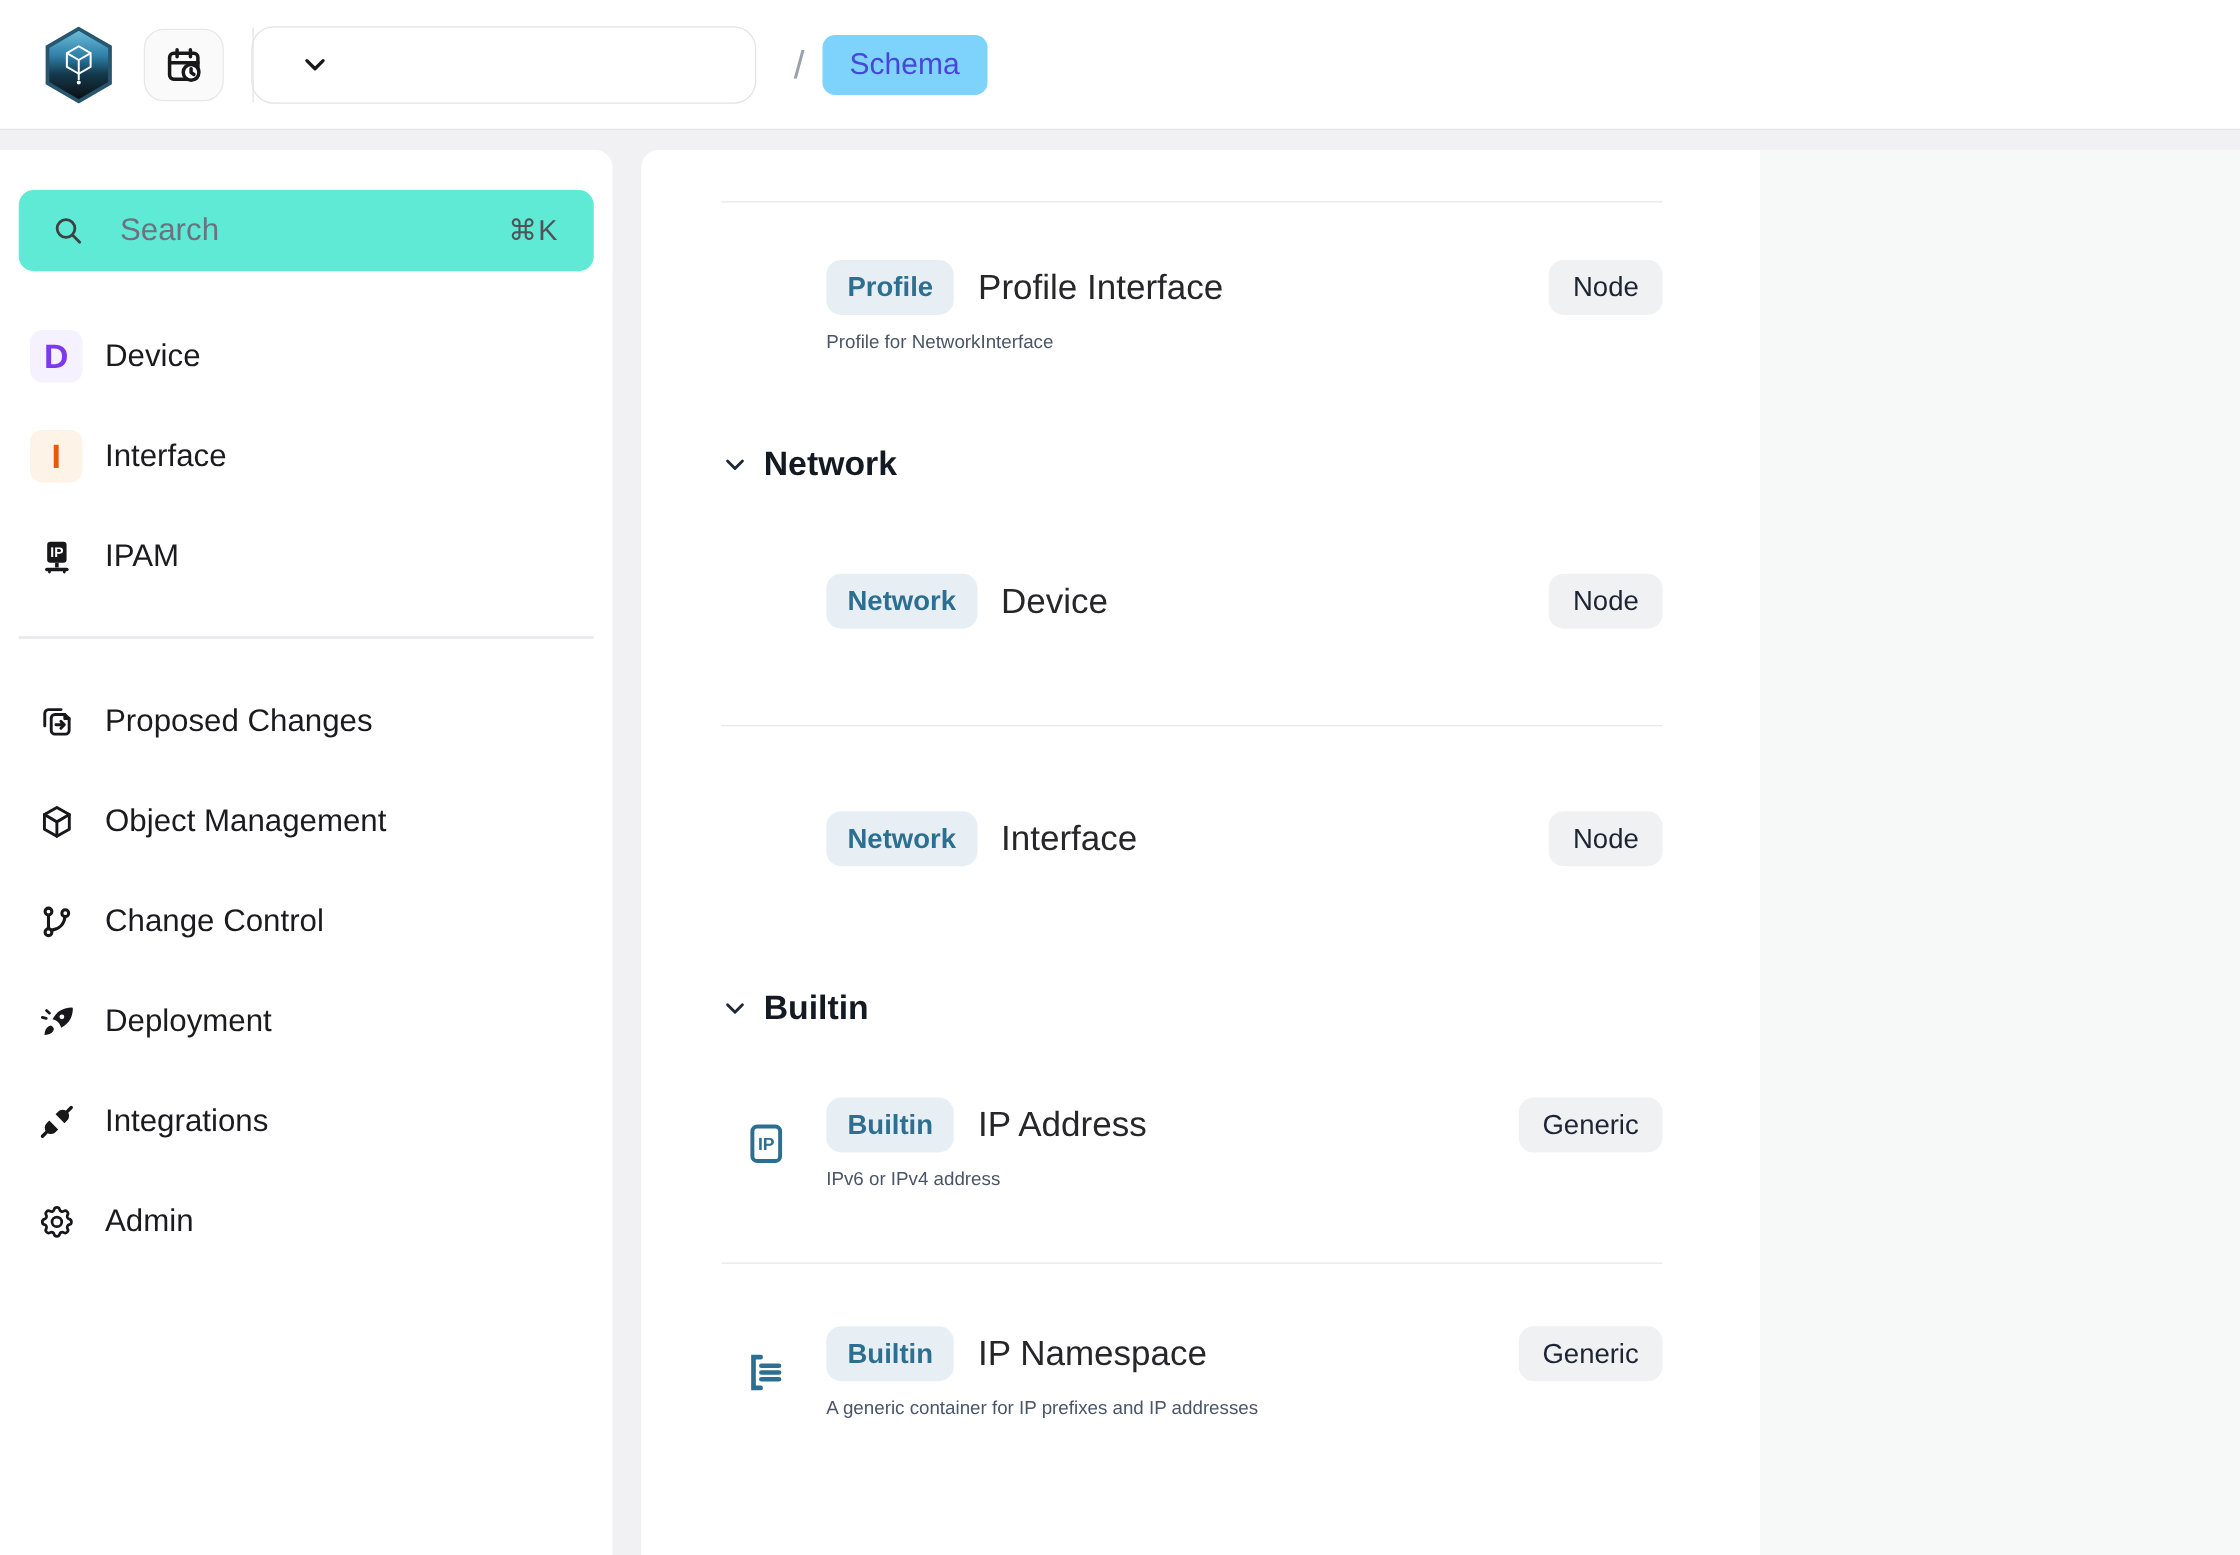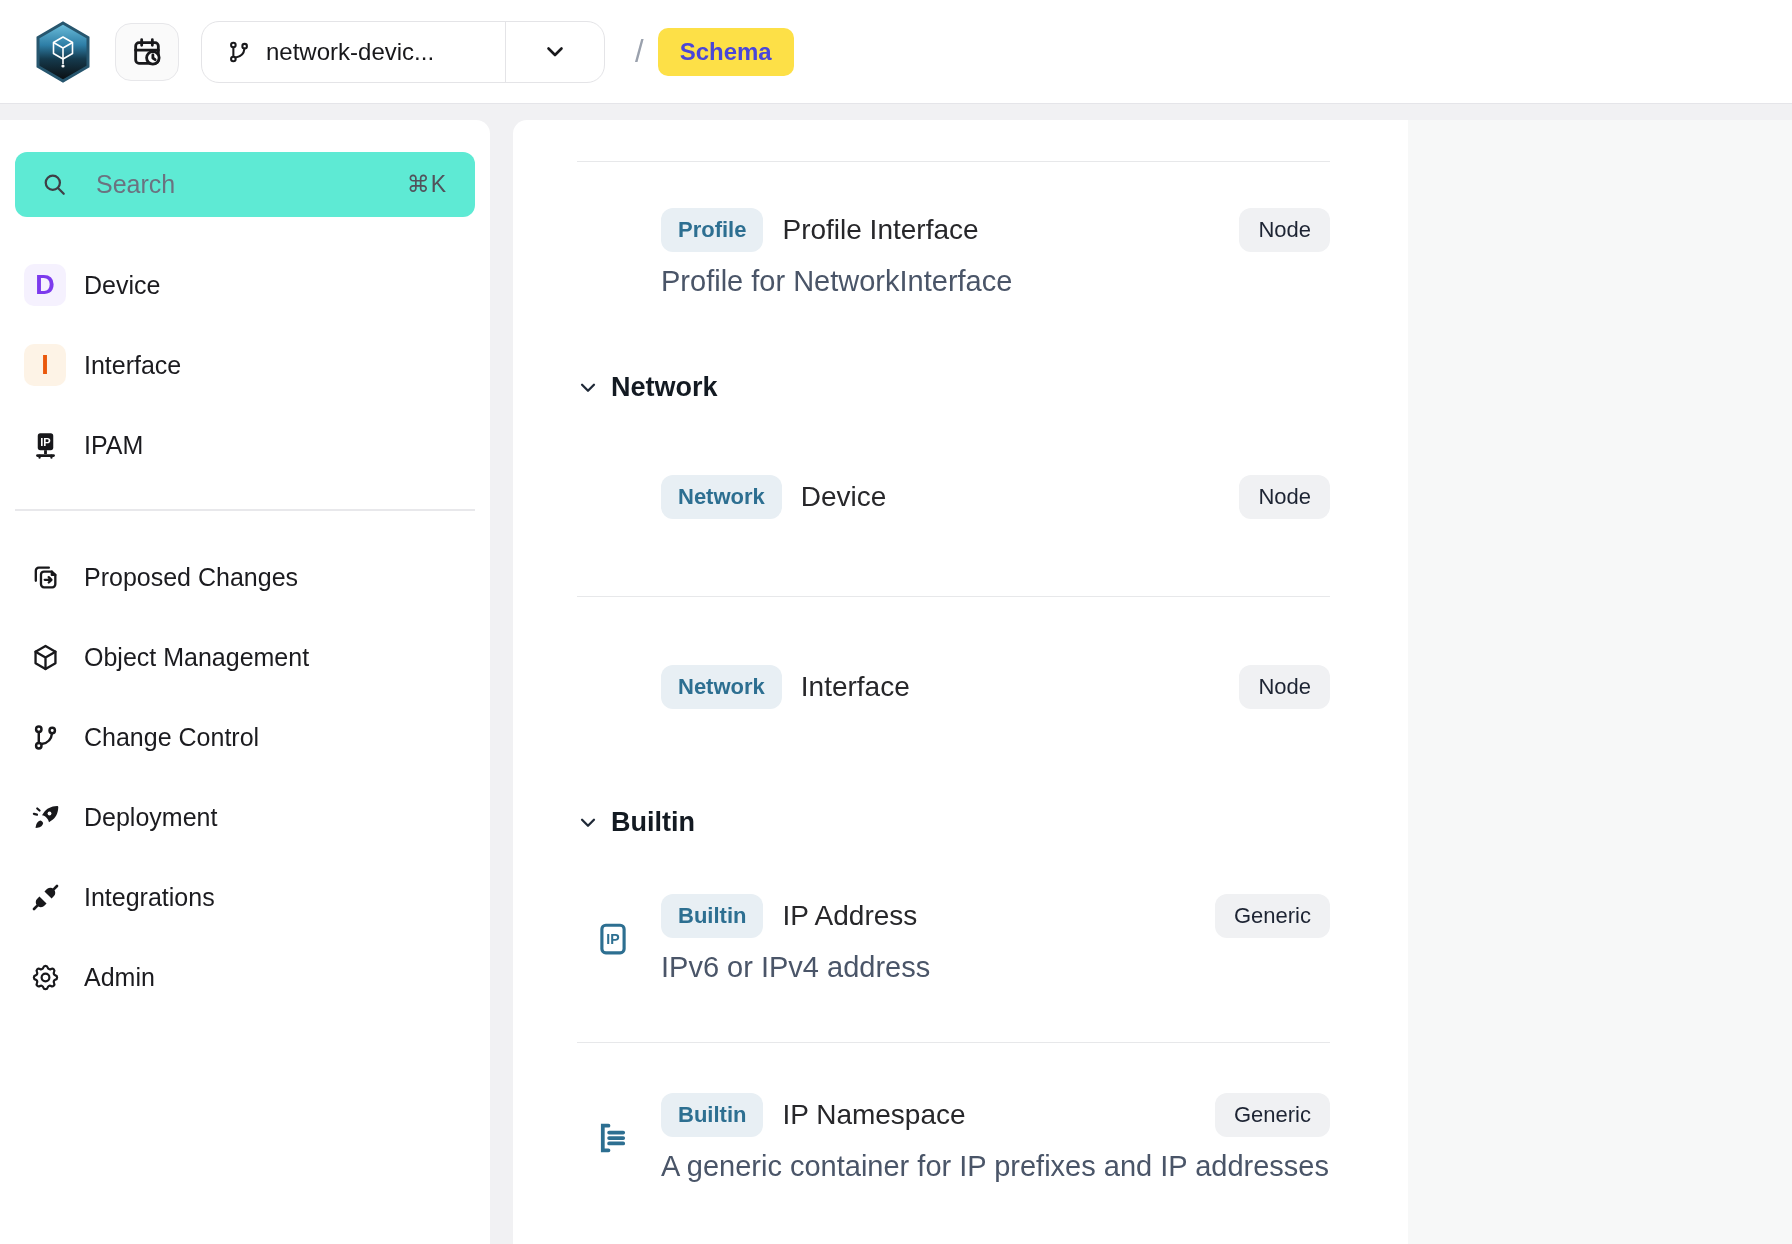--- a/index.html
+++ b/index.html
@@ -19,21 +19,21 @@
     border-radius:18px; background:#fff; display:flex; align-items:stretch; cursor:pointer; flex:none; }
   .branch-main { flex:1; display:flex; align-items:center; padding-left:24px; min-width:0; }
   .branch-main svg { width:26px; height:26px; color:#18181b; flex:none; }
   .branch-name { margin-left:14px; font-size:24px; color:#18181b; white-space:nowrap;
     overflow:hidden; }
   .branch-caret { width:99px; border-left:1.5px solid #e4e4e7; display:flex;
     align-items:center; justify-content:center; color:#18181b; }
   .branch-caret svg { width:24px; height:24px; }
   .crumb-slash { margin-left:30px; font-size:31px; color:#9aa1ad; font-weight:300; }
   .crumb-chip { margin-left:14px; padding:10px 22px; border-radius:10px;
-    background:#fde047; color:#4946d9; font-size:24px; font-weight:700; cursor:pointer; }
+    background:#7dd3fc; color:#4946d9; font-size:24px; font-weight:400; cursor:pointer; }
 
   
   .app-body { display:flex; height:1140px; padding-top:16px; background:#f1f1f3; }
 
   
   .sidebar { width:490px; flex:none; background:#fff; border-radius:0 14px 0 0; overflow:hidden; }
   .searchbox { margin:32px 15px 0 15px; height:65px; background:#5eead4; border-radius:12px;
     display:flex; align-items:center; padding:0 28px 0 26px; cursor:text; }
   .searchbox svg { width:27px; height:27px; color:#3f3f46; flex:none; }
   .search-label { margin-left:28px; font-size:25px; color:#6b7280; }
@@ -62,21 +62,21 @@
   .schema-item { position:relative; padding-left:84px; cursor:pointer; }
   .item-row { display:flex; align-items:center; }
   .item-icon { position:absolute; left:18px; top:50%; width:36px; height:36px; color:#2d6f91; }
   .schema-item .item-icon { transform:translateY(-18px); }
   .item-icon svg { width:36px; height:36px; }
   .type-badge { background:#e8eff4; color:#2d6f91; font-size:22px; font-weight:600;
     padding:9px 17px; border-radius:12px; flex:none; }
   .item-title { margin-left:19px; font-size:28px; color:#27272a; white-space:nowrap; }
   .kind-badge { margin-left:auto; background:#f0f1f3; color:#1d2433; font-size:22px;
     font-weight:400; padding:9px 19px; border-radius:12px; flex:none; }
-  .item-desc { margin-top:13px; font-size:29px; color:#4a5568; }
+  .item-desc { margin-top:13px; font-size:15px; color:#4a5568; }
 
   .section-head { display:flex; align-items:center; cursor:pointer; }
   .section-head svg { width:22px; height:22px; color:#1f2937; flex:none; }
   .section-title { margin-left:12px; font-size:27px; font-weight:700; color:#131a22; }
 
   .mt-item1 { margin-top:46px; }
   .mt-sec-network { margin-top:74px; }
   .mt-item2 { margin-top:72px; }
   .mt-hr2 { margin-top:77px; }
   .mt-item3 { margin-top:68px; }
@@ -113,30 +113,20 @@
   <div class="icon-btn">
     <svg class="stroke-ic" viewBox="0 0 24 24" style="stroke-width:2.1">
       <rect x="3.5" y="5" width="17" height="15.5" rx="2.5"></rect>
       <path d="M8 2.8v4.2M16 2.8v4.2M3.5 10.6h17"></path>
       <circle cx="16.4" cy="16.4" r="4.7" fill="#ffffff"></circle>
       <path d="M16.4 14.2v2.3l1.7 1.2"></path>
     </svg>
   </div>
 
   <div class="branch-select">
-    <div class="branch-main">
-      <svg class="stroke-ic" viewBox="0 0 24 24" style="stroke-width:1.9">
-        <circle cx="6.8" cy="5.6" r="2.1"></circle>
-        <circle cx="6.8" cy="18.4" r="2.1"></circle>
-        <circle cx="17.2" cy="6.6" r="2.1"></circle>
-        <path d="M6.8 7.9v8.3"></path>
-        <path d="M8.9 17.1c4.7-.7 7.7-3.8 8.1-8.2"></path>
-      </svg>
-      <span class="branch-name">network-devic...</span>
-    </div>
     <div class="branch-caret">
       <svg class="stroke-ic" viewBox="0 0 24 24" style="stroke-width:2.6">
         <path d="M5.5 8.5l6.5 6.5 6.5-6.5"></path>
       </svg>
     </div>
   </div>
 
   <span class="crumb-slash">/</span>
   <span class="crumb-chip">Schema</span>
 </div>

